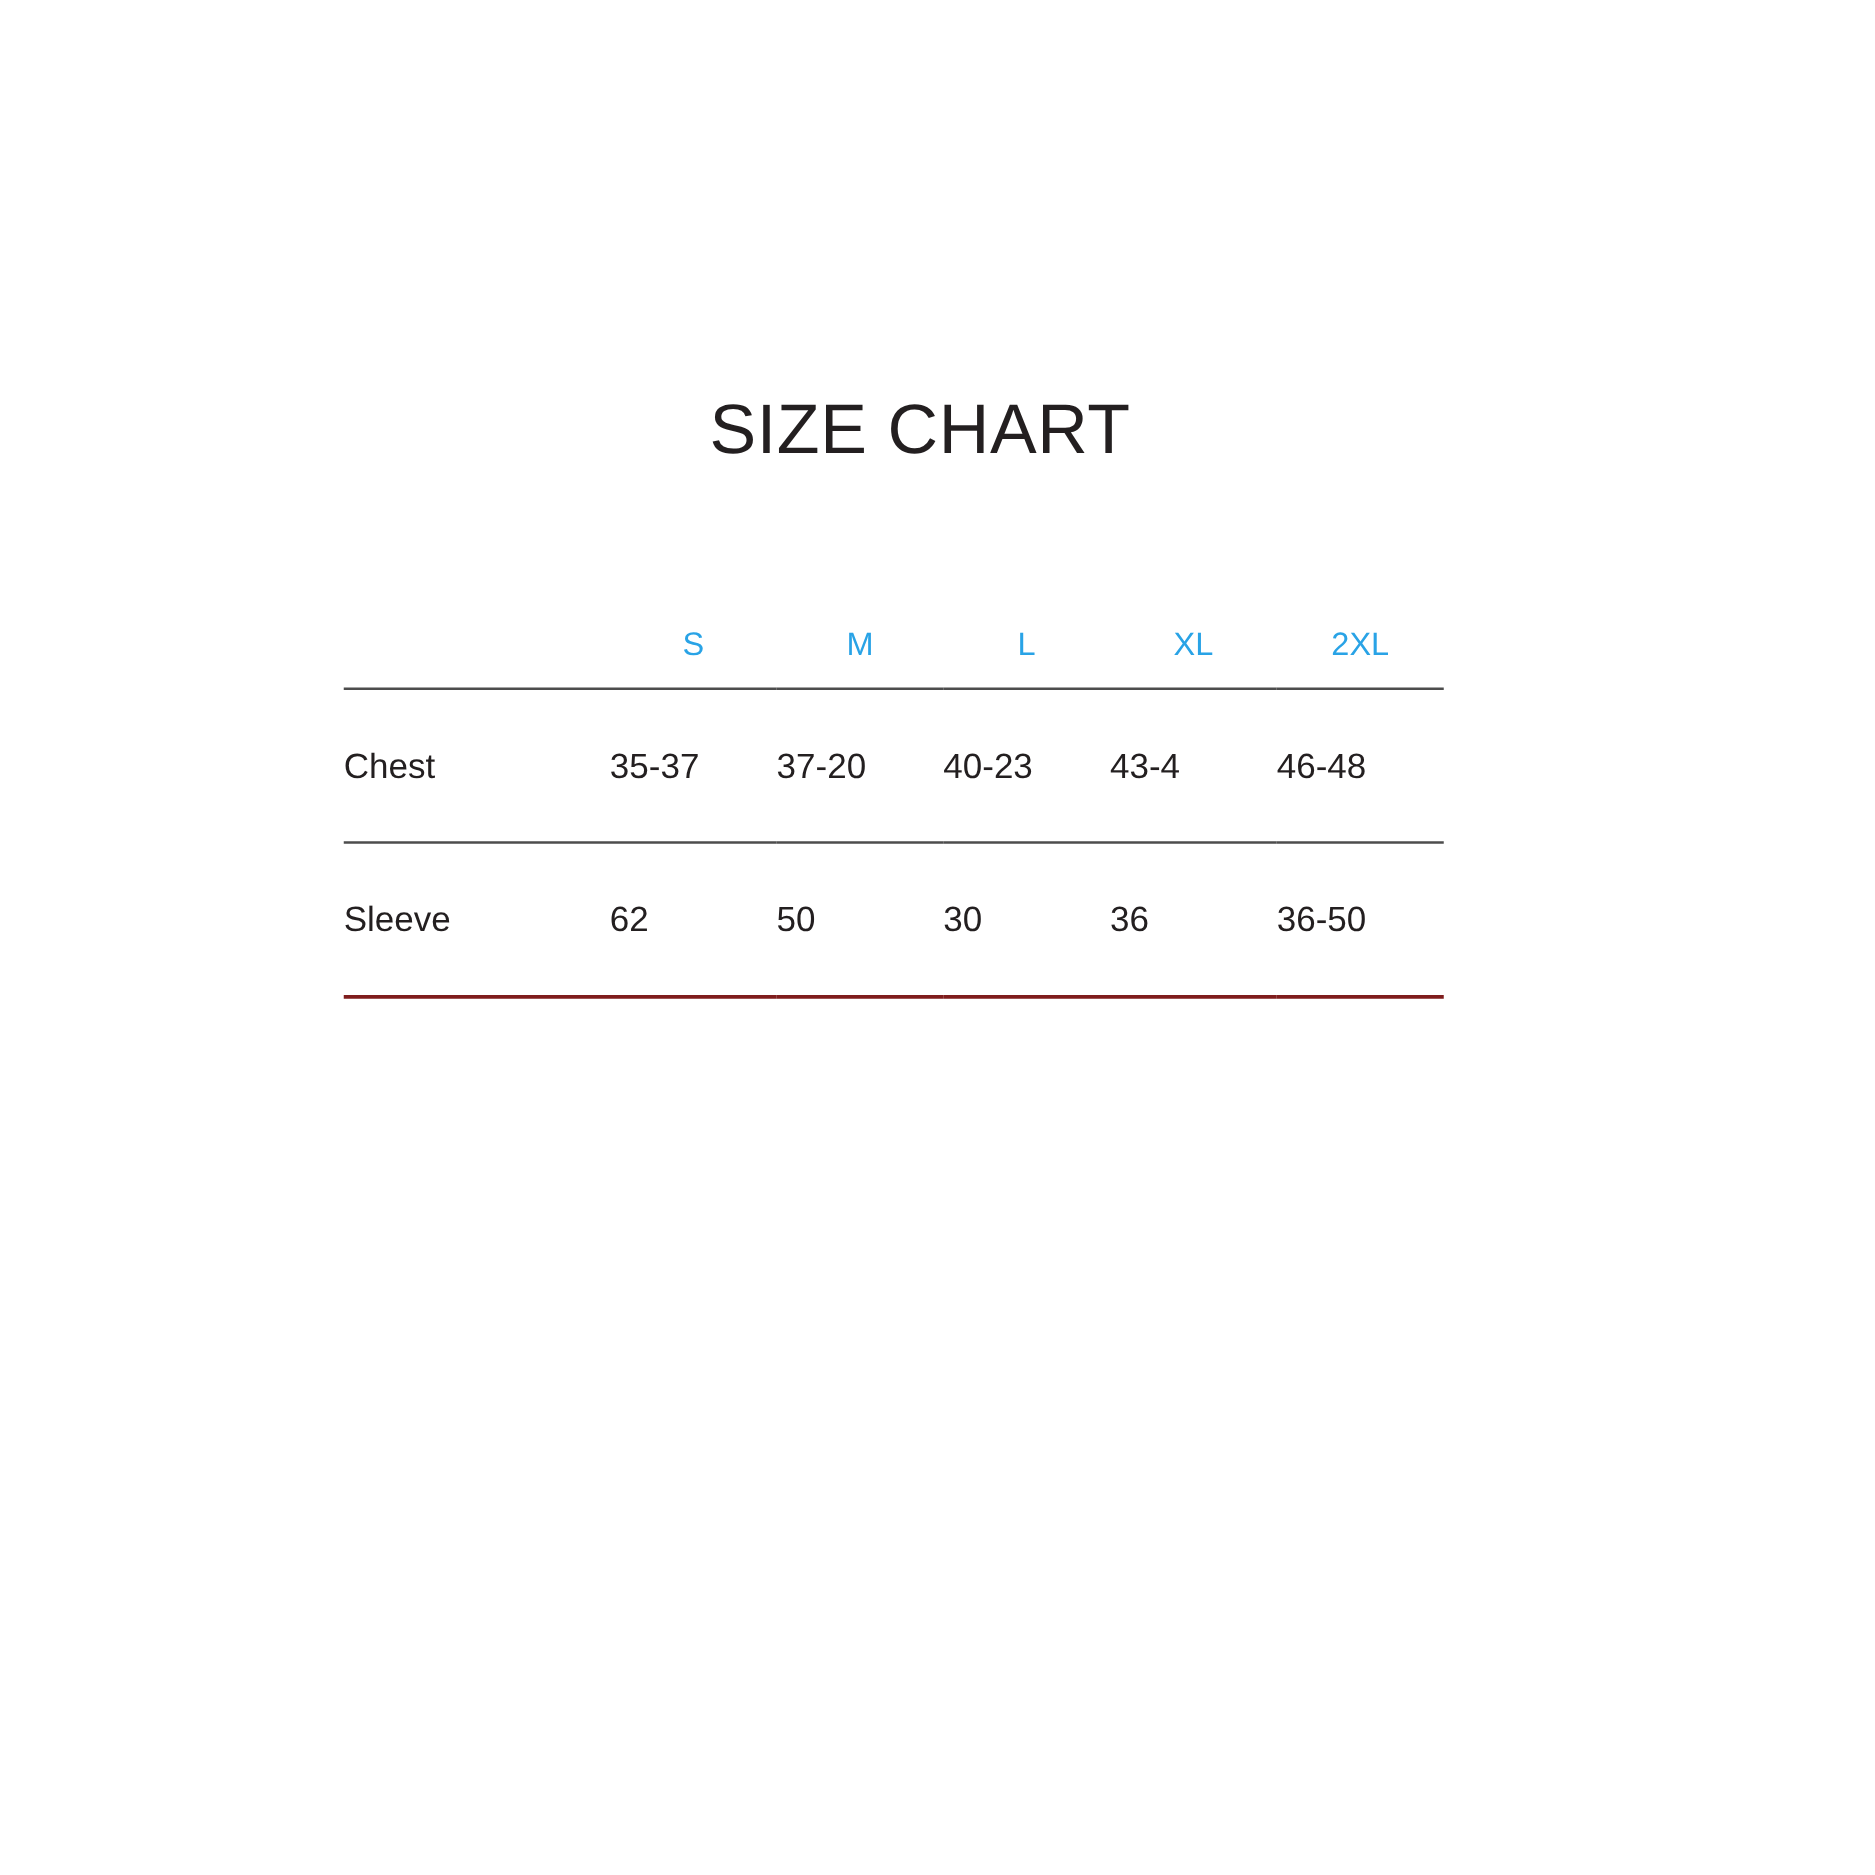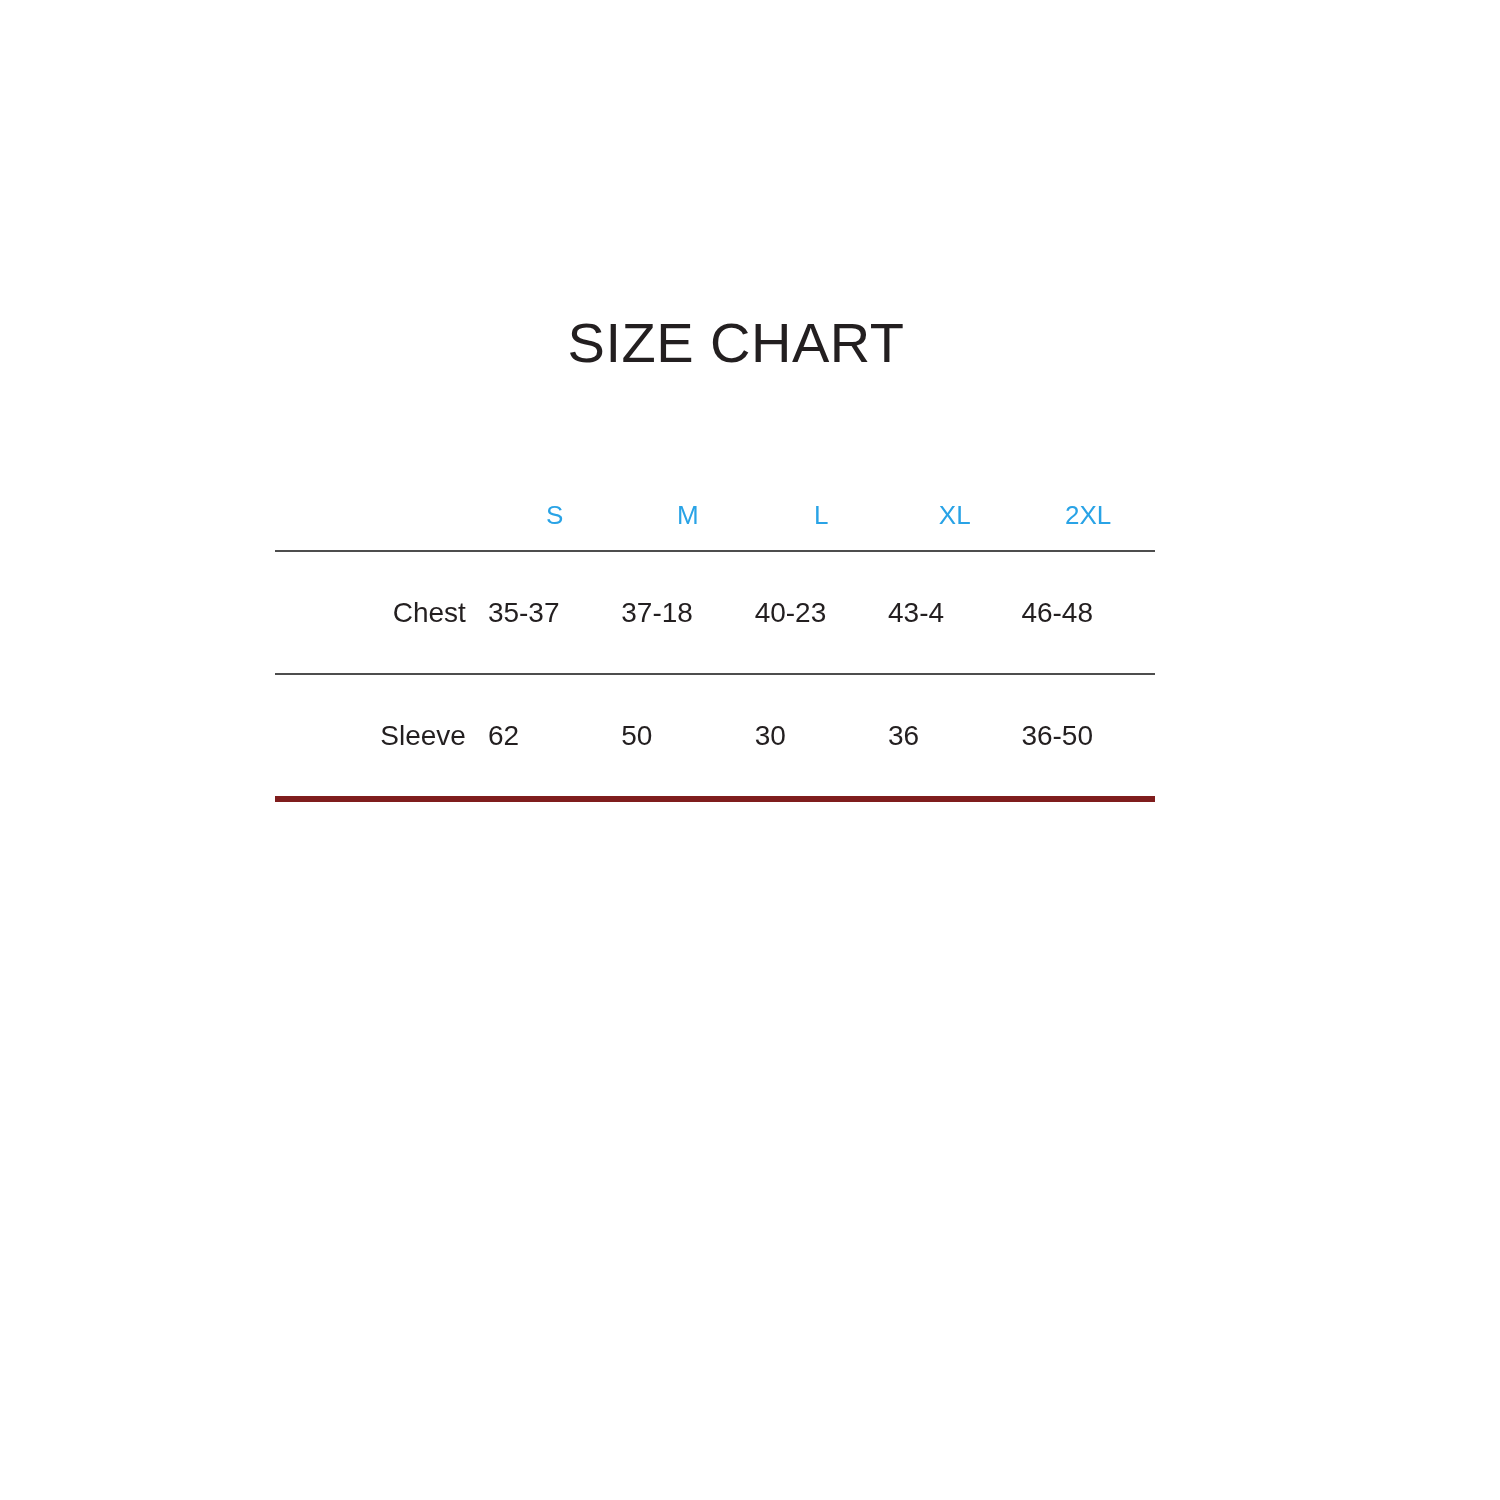--- a/index.html
+++ b/index.html
@@ -52,30 +52,29 @@
     vertical-align: middle;
     text-align: center;
   }
   .size-table thead th.corner {
     width: 195px;
   }
   .size-table tbody tr {
     border-top: 2px solid #4d4d4d;
   }
   .size-table tbody tr:last-child {
-    border-bottom: 6px solid #7f1d1d;
+    border-bottom: 3px solid #7f1d1d;
   }
   .size-table tbody td {
     height: 121px;
     vertical-align: middle;
     font-size: 28px;
     color: #231f20;
   }
   .size-table tbody td.row-label {
-    text-align: right;
     padding-right: 22px;
     width: 195px;
   }
   .col-s, .col-m, .col-l, .col-xl, .col-2xl {
     width: 137px;
   }
 </style>
 </head>
 <body>
 
@@ -91,21 +90,21 @@
         <th class="col-m">M</th>
         <th class="col-l">L</th>
         <th class="col-xl">XL</th>
         <th class="col-2xl">2XL</th>
       </tr>
     </thead>
     <tbody>
       <tr>
         <td class="row-label">Chest</td>
         <td class="col-s">35-37</td>
-        <td class="col-m">37-18</td>
+        <td class="col-m">37-20</td>
         <td class="col-l">40-23</td>
         <td class="col-xl">43-4</td>
         <td class="col-2xl">46-48</td>
       </tr>
       <tr>
         <td class="row-label">Sleeve</td>
         <td class="col-s">62</td>
         <td class="col-m">50</td>
         <td class="col-l">30</td>
         <td class="col-xl">36</td>

